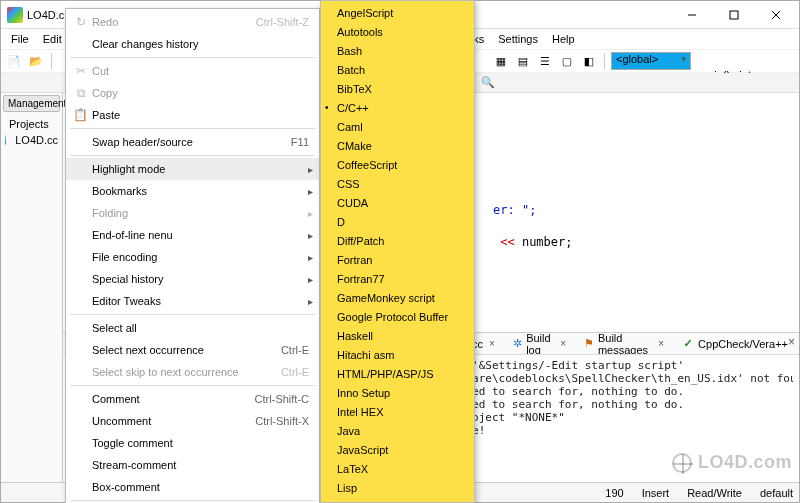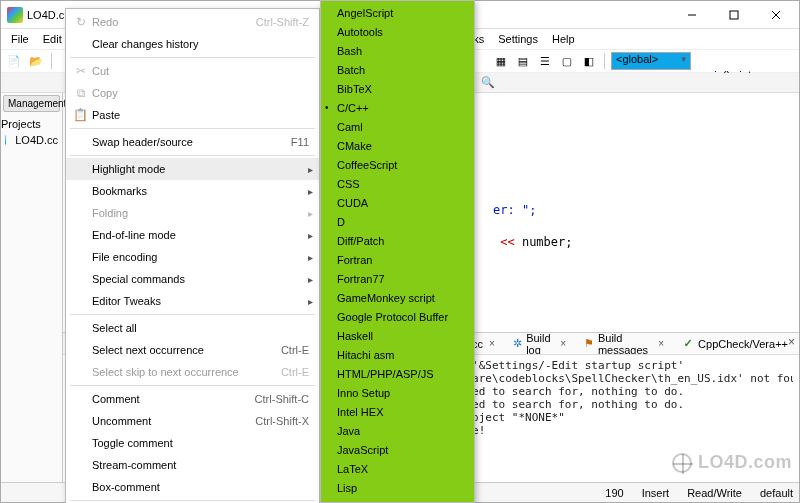--- a/index.html
+++ b/index.html
@@ -27,21 +27,21 @@
   .scope-combo::after{content:"▾"; position:absolute; right:4px; top:1px; font-size:9px; color:#555;}
   .func-label { font-size:11px; padding-left:4px;margin-top:28px; }
 
   .secondary-toolbar { height: 20px; background:#f4f4f4; border-bottom:1px solid #ddd; display:flex; align-items:center; padding:0 6px; gap:6px;}
   .secondary-toolbar .icon { font-size:11px; }
 
   
   .main { flex:1; display:flex; overflow:hidden; position:relative; }
   .sidebar { width: 62px; border-right: 1px solid #ccc; background:#fafafa; display:flex; flex-direction:column; }
   .sidebar-tab { background:#e8e8e8; border:1px solid #bbb; padding:2px 4px; font-size:10px; text-align:center; margin:2px; border-radius:2px; }
-  .sidebar-label { font-size:11px; padding:4px 4px 2px 0; }
+  .sidebar-label { font-size:11px; padding:4px 4px 2px 8px; }
   .sidebar-item { display:flex; align-items:center; gap:9px; padding:2px 4px; font-size:11px; }
   .sidebar-item .dot { width:10px; height:10px; background: radial-gradient(circle at 30% 30%, #6cf, #06c); border-radius:50%; }
 
   .editor { flex:1; display:flex; flex-direction:column; position:relative; overflow:hidden; }
   .code-area { flex:1; padding:6px 10px; font-family: Consolas, monospace; font-size:12px; white-space:pre; color:#000; overflow:hidden; }
   .code-area .str { color:#0018c8; }
   .code-area .op { color:#c80000; }
 
   
   .bottom { height: 150px; border-top:1px solid #ccc; display:flex; flex-direction:column; }
@@ -67,21 +67,21 @@
   .ctxmenu .icon { width:22px; display:flex; align-items:center; justify-content:center; font-size:12px; color:#555;}
   .ctxmenu .disabled .icon { color:#bbb; }
   .ctxmenu .label { flex:1; font-size:11px; }
   .ctxmenu .shortcut { font-size:11px; color:#666; }
   .ctxmenu .disabled .shortcut { color:#bbb; }
   .ctxmenu .arrow::after { content:"▸"; position:absolute; right:6px; font-size:10px; color:#555; }
   .ctxmenu .disabled.arrow::after{ color:#bbb; }
   .ctxmenu hr { border:none; border-top:1px solid #ddd; margin:2px 4px; }
 
   
-  .submenu { position:absolute; left:320px; top:0px; width:155px; max-height: 503px; background:#84cc16; border:1px solid #bbb; box-shadow:2px 2px 6px rgba(0,0,0,0.25); z-index:60; padding:2px 0; overflow:hidden;}
+  .submenu { position:absolute; left:320px; top:0px; width:155px; max-height: 503px; background:#fde047; border:1px solid #bbb; box-shadow:2px 2px 6px rgba(0,0,0,0.25); z-index:60; padding:2px 0; overflow:hidden;}
   .submenu .srow { display:flex; align-items:center; height:19px; padding:0 8px 0 16px; font-size:11px; position:relative;}
   .submenu .srow.marked::before { content:"•"; position:absolute; left:4px; font-size:10px; }
 
   
   .bottom-close { position:absolute; right:4px; top:2px; font-size:12px; color:#555; }
 
   
   .watermark { position:absolute; right:8px; bottom:30px; font-size:18px; font-weight:600; color:rgba(0,0,0,0.22); letter-spacing:0.5px; z-index:200; display:flex; align-items:center; gap:6px;}
   .watermark .globe{ width:20px; height:20px; border:2px solid rgba(0,0,0,0.22); border-radius:50%; position:relative;}
   .watermark .globe::before{content:""; position:absolute; left:8px; top:-1px; width:2px; height:20px; background:rgba(0,0,0,0.22);}
@@ -243,29 +243,29 @@
     <div class="row arrow">
       <span class="icon"></span>
       <span class="label">Bookmarks</span>
     </div>
     <div class="row disabled arrow">
       <span class="icon"></span>
       <span class="label">Folding</span>
     </div>
     <div class="row arrow">
       <span class="icon"></span>
-      <span class="label">End-of-line mode</span>
+      <span class="label">End-of-line nenu</span>
     </div>
     <div class="row arrow">
       <span class="icon"></span>
       <span class="label">File encoding</span>
     </div>
     <div class="row arrow">
       <span class="icon"></span>
-      <span class="label">Special commands</span>
+      <span class="label">Special history</span>
     </div>
     <div class="row arrow">
       <span class="icon"></span>
       <span class="label">Editor Tweaks</span>
     </div>
     <hr>
     <div class="row">
       <span class="icon"></span>
       <span class="label">Select all</span>
     </div>

